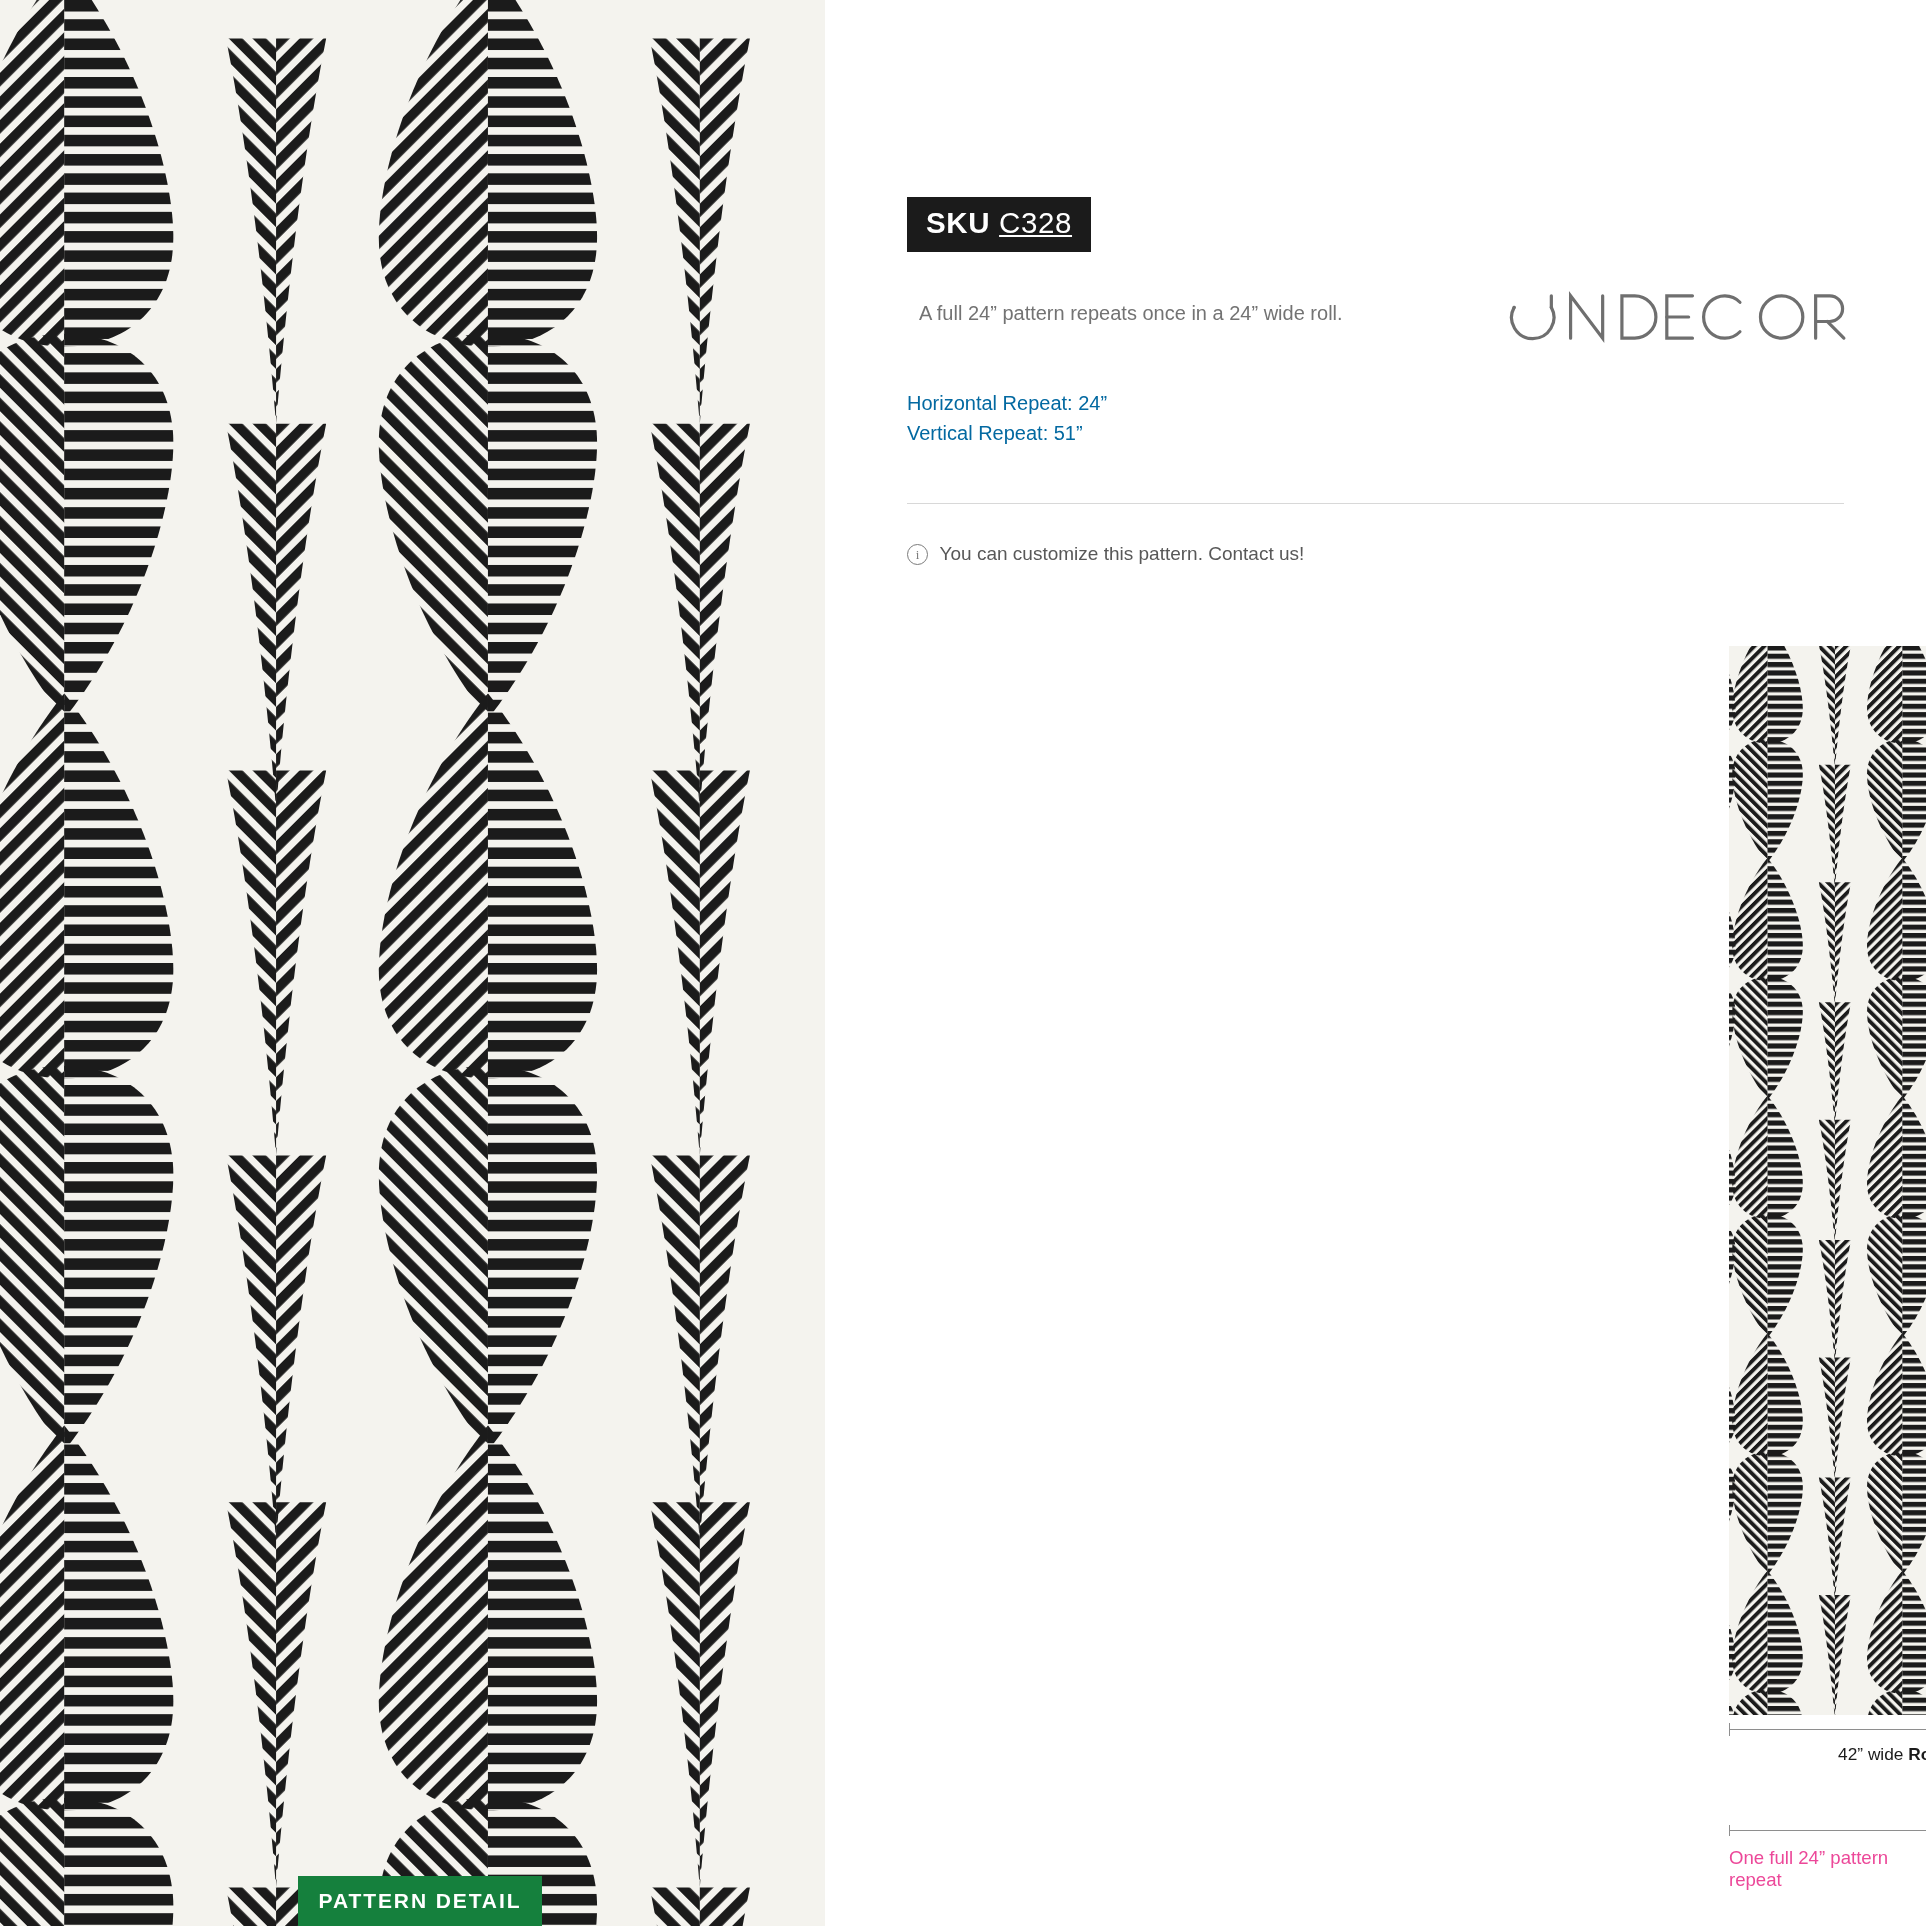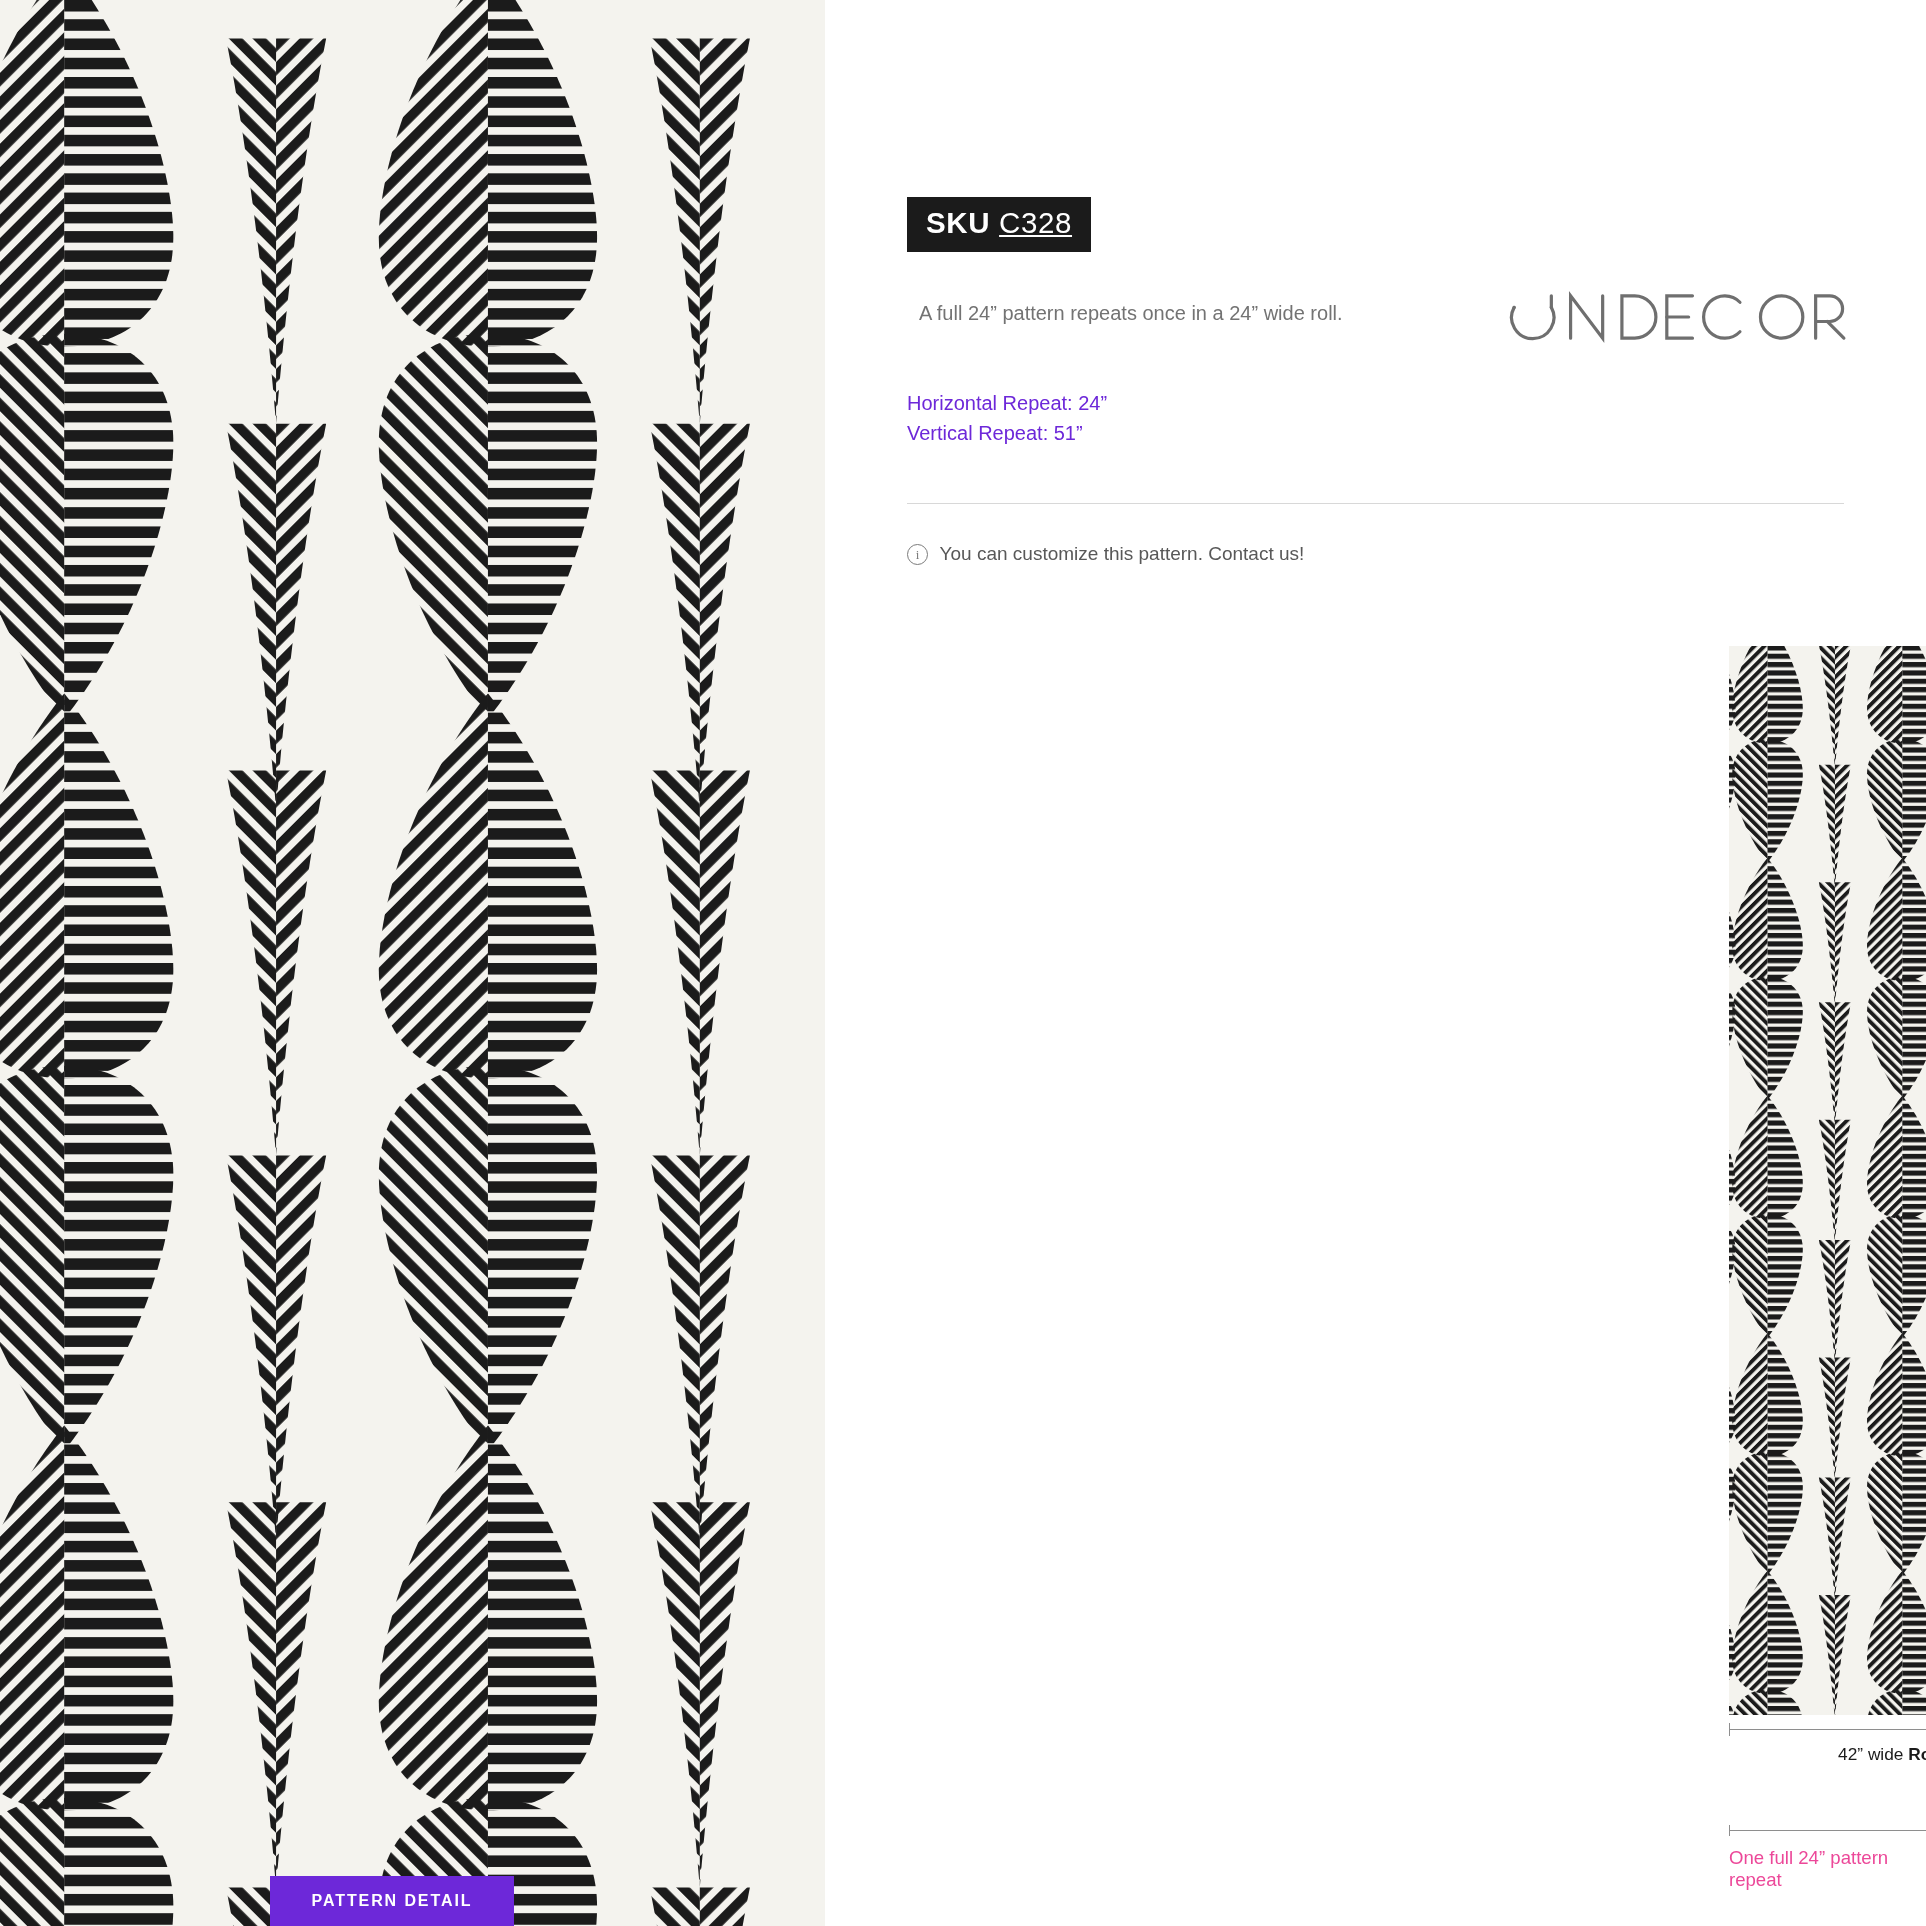--- a/index.html
+++ b/index.html
@@ -15,25 +15,25 @@
   
   #detail-panel{
     position:absolute;left:0;top:0;width:825px;height:1926px;
     background:#f4f3ee;
     overflow:hidden;
   }
   #detail-pattern{
     position:absolute;left:0;top:0;width:825px;height:1926px;
   }
   #pattern-detail-badge{
-    position:absolute;left:270px;bottom:0px;
+    position:absolute;left:298px;bottom:0px;
     width:244px;height:50px;
-    background:#6d28d9;color:#ffffff;
+    background:#15803d;color:#ffffff;
     display:flex;align-items:center;justify-content:center;
-    letter-spacing:1.9px;font-size:16px;font-weight:bold;
+    letter-spacing:1.9px;font-size:21px;font-weight:bold;
   }
 
   
   #info-panel{
     position:absolute;left:825px;top:0;width:1101px;height:1926px;
     background:#ffffff;
     margin-top:20px;
   }
 
   #sku-badge{
@@ -44,21 +44,21 @@
     display:flex;align-items:baseline;gap:9px;
   }
   #sku-badge .sku-word{font-weight:bold;}
   #sku-badge .sku-code{font-weight:normal;text-decoration:underline;}
 
   .desc-text{
     position:absolute;left:94px;
     font-size:20px;line-height:28px;color:#737373;
   }
   #desc-repeat{top:279px;width:449px;}
-  #repeat-lines{top:368px;width:449px;font-size:20px;line-height:30px;color:#6d28d9;position:absolute;left:82px;}
+  #repeat-lines{top:368px;width:449px;font-size:20px;line-height:30px;color:#0369a1;position:absolute;left:82px;}
 
   #brand-logo{
     position:absolute;right:77px;top:268px;
     width:340px;height:58px;
   }
 
   #divider{
     position:absolute;left:82px;top:483px;width:937px;height:1.3px;background:#d8d8d8;
   }
 

